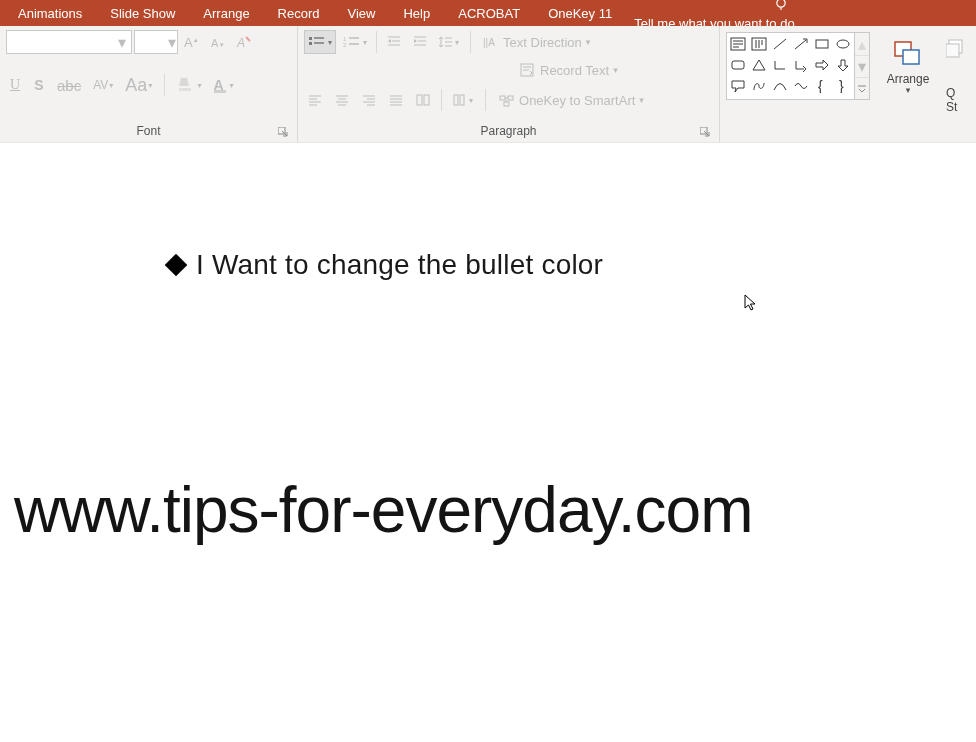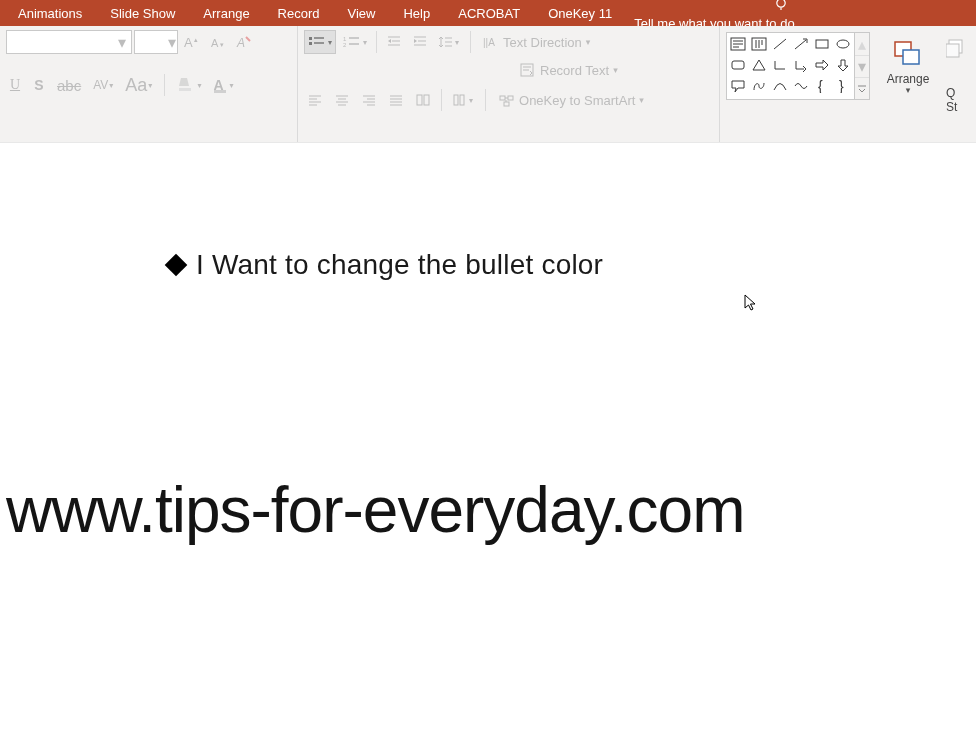--- a/index.html
+++ b/index.html
@@ -43,21 +43,21 @@
 .big-btn .label { font-size: 12px; margin-top: 2px; }
 .big-btn .caret { font-size: 9px; color: #555; margin-top:-1px;}
 
 .quick-partial { display: flex; flex-direction: column; align-items: flex-start; padding-top: 6px; gap: 14px; }
 .quick-partial .qstext { font-size:12px; color:#444; }
 
 .slide-area { position: relative; background: #fff; height: calc(742px - 26px - 120px); }
 .slide-text-block { position: absolute; left: 168px; top: 106px; display: flex; align-items: center; gap: 12px; }
 .bullet { font-size: 26px; color: #000; transform: rotate(45deg); display:inline-block; width:16px; height:16px; background:#000; }
 .slide-text { font-size: 28px; font-weight: 300; color: #1a1a1a; letter-spacing: 0.2px; }
-.watermark { position: absolute; left: 6px; top: 330px; font-size: 64px; font-weight: 300; color: #141414; letter-spacing: -1px; white-space: nowrap; }
+.watermark { position: absolute; left: 14px; top: 330px; font-size: 64px; font-weight: 300; color: #141414; letter-spacing: -1px; white-space: nowrap; }
 
 .cursor-arrow { position: absolute; left: 744px; top: 151px; width: 14px; height: 18px; }
 
 .disabled-text { color: #bdbdbd; }
 </style>
 </head>
 <body>
 
 <div class="tabs-bar">
   <div class="tab">Animations</div>
@@ -135,20 +135,29 @@
         </div>
         <div class="btn">
           <span class="disabled-text" style="font-size:14px;font-weight:bold">A</span>
           <svg width="14" height="4" style="margin-left:-10px;margin-top:14px">
               <rect width="12" height="3" fill="#d0d0d0"></rect>
             </svg>
           <span class="disabled-text" style="font-size:8px;margin-left:2px">▾</span>
         </div>
       </div>
     </div>
+    <div class="group-label">
+      <span>Font</span>
+      <span class="launcher">
+        <svg width="10" height="10">
+            <rect x="0" y="0" width="7" height="7" fill="none" stroke="#888" stroke-width="1"></rect>
+            <path d="M4 4 L9 9 M9 5 L9 9 L5 9" stroke="#888" stroke-width="1" fill="none"></path>
+          </svg>
+      </span>
+    </div>
   </div>
 
   <div class="group" style="width:422px">
     <div class="group-content">
       <div class="row" style="gap:4px">
         <div class="btn active" style="padding:0 3px">
           <svg width="18" height="14">
               <rect x="1" y="2" width="3" height="3" fill="#7a7a7a"></rect>
               <rect x="1" y="7" width="3" height="3" fill="#7a7a7a"></rect>
               <line x1="6" y1="3" x2="16" y2="3" stroke="#7a7a7a" stroke-width="1.5"></line>
@@ -265,20 +274,29 @@
               <rect x="1" y="3" width="5" height="4" fill="none" stroke="#bdbdbd"></rect>
               <rect x="9" y="3" width="5" height="4" fill="none" stroke="#bdbdbd"></rect>
               <rect x="5" y="9" width="5" height="4" fill="none" stroke="#bdbdbd"></rect>
               <path d="M6 5 L9 5 M7 7 L7 9" stroke="#bdbdbd"></path>
             </svg>
           <span>OneKey to SmartArt</span>
           <span style="font-size:9px">▾</span>
         </div>
       </div>
     </div>
+    <div class="group-label">
+      <span>Paragraph</span>
+      <span class="launcher">
+        <svg width="10" height="10">
+            <rect x="0" y="0" width="7" height="7" fill="none" stroke="#888" stroke-width="1"></rect>
+            <path d="M4 4 L9 9 M9 5 L9 9 L5 9" stroke="#888" stroke-width="1" fill="none"></path>
+          </svg>
+      </span>
+    </div>
   </div>
 
   <div class="group" style="flex:1; border-right:none">
     <div class="group-content" style="flex-direction:row; gap:8px; align-items:flex-start; padding-top:4px">
       <div class="shapes-gallery">
         <div class="shapes-grid">
           <div class="shapes-row">
             <div class="shape-cell">
                 <svg width="16" height="14">
                   <rect x="1" y="1" width="14" height="12" fill="none" stroke="#3a3a3a"></rect>

